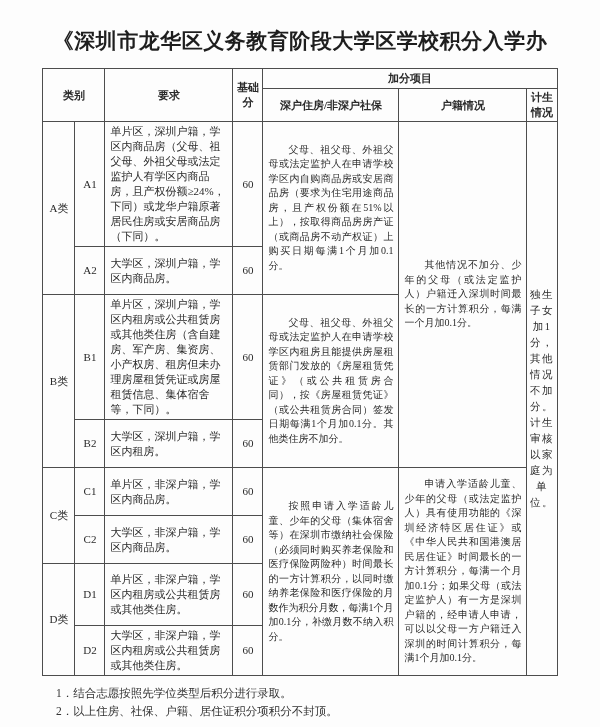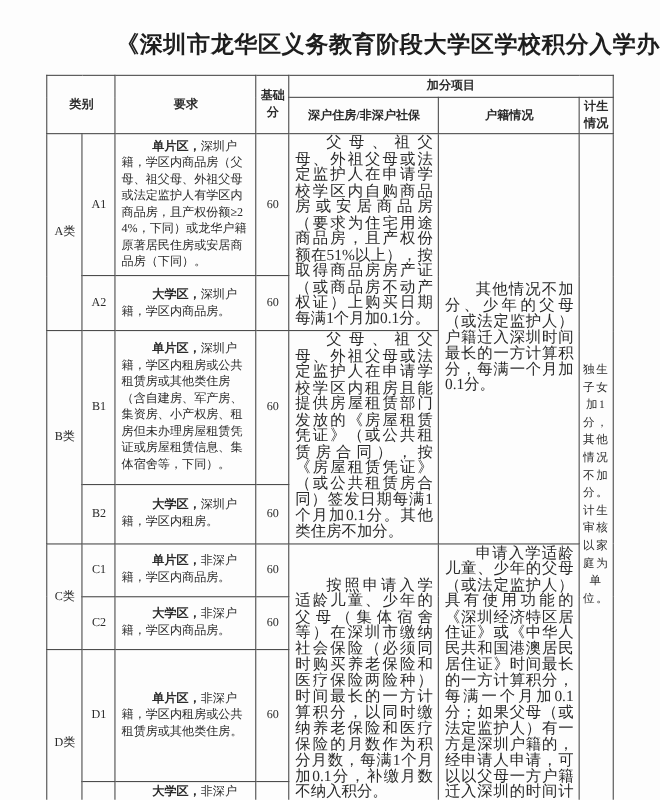--- a/index.html
+++ b/index.html
@@ -3,43 +3,43 @@
 <meta charset="utf-8">
 <style>
   html,body{margin:0;padding:0;}
   body{
     width:600px;height:727px;background:#fdfdfd;color:#2a2a2a;
     font-family:"Liberation Serif","DejaVu Serif",serif;
     -webkit-font-smoothing:antialiased;
   }
   .page{padding-top:26px;}
   .doc-title{
-    text-align:right;font-family:"Liberation Sans","DejaVu Sans",sans-serif;
+    text-align:center;font-family:"Liberation Sans","DejaVu Sans",sans-serif;
     font-weight:bold;font-size:21px;line-height:29px;color:#1e1e1e;letter-spacing:0.5px;
   }
   table.points{
     border-collapse:collapse;table-layout:fixed;width:514px;margin:13px auto 0 auto;
   }
   .points th,.points td{
     border:1px solid #4d4d4d;font-size:11px;line-height:15px;
     vertical-align:middle;padding:16px 3px;color:#2a2a2a;
     overflow:hidden;word-break:break-all;
   }
   .points th{font-weight:bold;text-align:center;padding:1px 1px;}
   .r-h1{height:20px}.r-h2{height:30px}
   .r-a1{height:92px}.r-a2{height:28px}
   .r-b1{height:88px}.r-b2{height:42px}
   .r-c1{height:36px}.r-c2{height:36px}
   .r-d1{height:62px}.r-d2{height:46px}
   td.cat,td.code,td.score{text-align:center;}
   td.req{text-align:left;padding:2px 5px;line-height:15px;}
-  td.req .lead{font-weight:bold;margin-left:28px;}
+  td.req .lead{font-weight:normal;}
   td.bonus{
     text-align:justify;text-indent:2em;padding:2px 5px;
-    font-size:14px;line-height:14.5px;
+    font-size:10px;line-height:14.5px;
   }
   td.jisheng{
     text-align:center;padding:18px 1px;font-size:10.5px;
     line-height:16px;letter-spacing:1.5px;
   }
   .notes{
     margin:9px 26px 0 33px;font-size:11.5px;line-height:17.5px;color:#333;
   }
   .notes p{margin:0;text-indent:2em;text-align:justify;word-break:break-all;}
 </style>
@@ -123,17 +123,18 @@
       </tr>
       <tr class="r-d2">
         <td class="code">D2</td>
         <td class="req"><span class="lead">大学区，</span><span>非深户籍，学区内租房或公共租赁房或其他类住房。</span></td>
         <td class="score">60</td>
       </tr>
     </tbody>
   </table>
 
   <div class="notes">
+    <p>1．结合志愿按照先学位类型后积分进行录取。</p>
     <p>2．以上住房、社保、户籍、居住证积分项积分不封顶。</p>
 
   </div>
 
 </div>
 
 </body></html>

